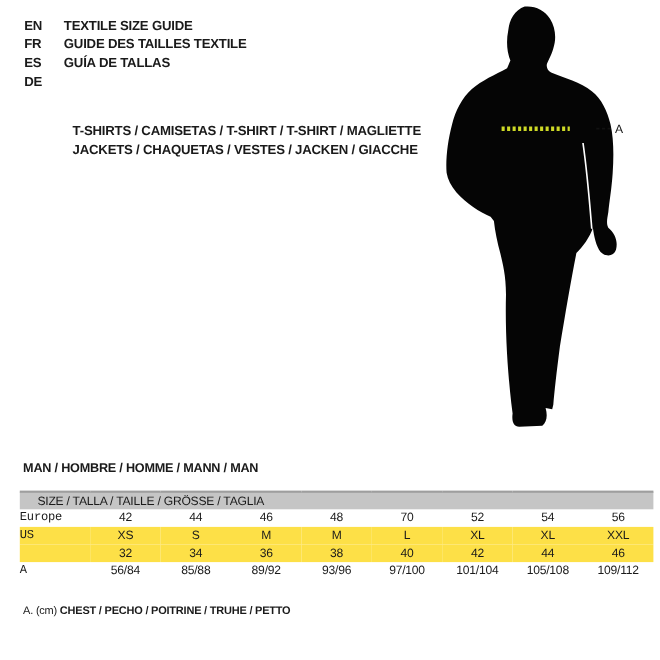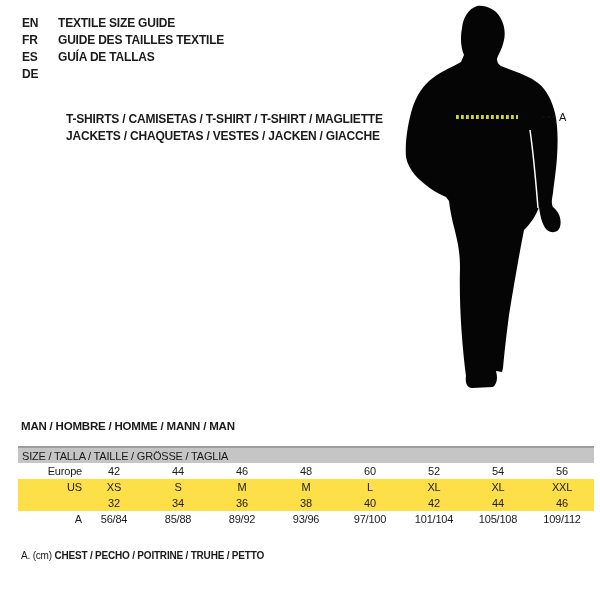--- a/index.html
+++ b/index.html
@@ -21,23 +21,23 @@
   .section-title{position:absolute;left:21px;top:420px;font-size:11.5px;font-weight:bold;letter-spacing:-0.2px;}
   
   .size-table{
     position:absolute;left:18px;top:446px;width:576px;
     border-collapse:collapse;table-layout:fixed;
     font-size:11px;letter-spacing:-0.2px;
   }
   .size-table td{padding:0;height:16px;text-align:center;vertical-align:middle;}
   .size-table .hdr td{
     background:#c5c5c5;border-top:2px solid #9e9e9e;
-    text-align:left;padding-left:4px;height:15px;
+    text-align:left;padding-left:16px;height:15px;
   }
-  .size-table .lbl{text-align:right;width:64px;}
+  .size-table .lbl{text-align:left;width:64px;font-family:Liberation Mono, monospace;}
   .size-table tr.shade td{background:#fde047;}
   
   .footnote{position:absolute;left:21px;top:550px;font-size:10px;letter-spacing:-0.2px;}
   .footnote .bold{font-weight:bold;}
 </style>
 </head>
 <body>
 
 <div class="lang-list">
   <div class="lang-row">
@@ -109,21 +109,21 @@
   <tbody>
     <tr class="hdr">
       <td colspan="9">SIZE / TALLA / TAILLE / GRÖSSE / TAGLIA</td>
     </tr>
     <tr>
       <td class="lbl">Europe</td>
       <td>42</td>
       <td>44</td>
       <td>46</td>
       <td>48</td>
-      <td>60</td>
+      <td>70</td>
       <td>52</td>
       <td>54</td>
       <td>56</td>
     </tr>
     <tr class="shade">
       <td class="lbl">US</td>
       <td>XS</td>
       <td>S</td>
       <td>M</td>
       <td>M</td>

